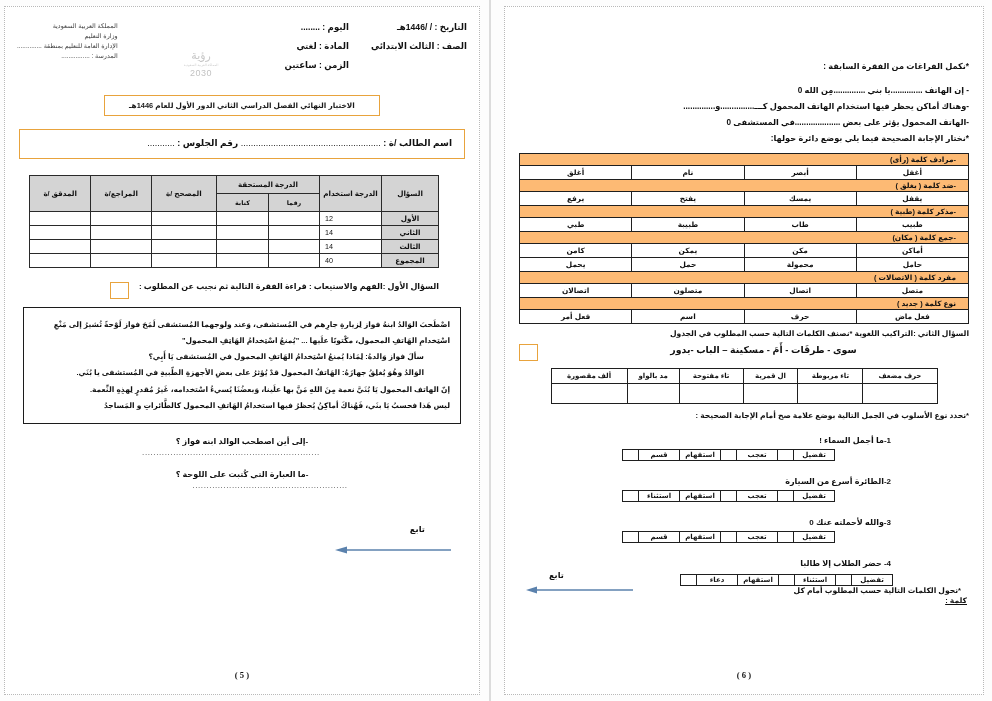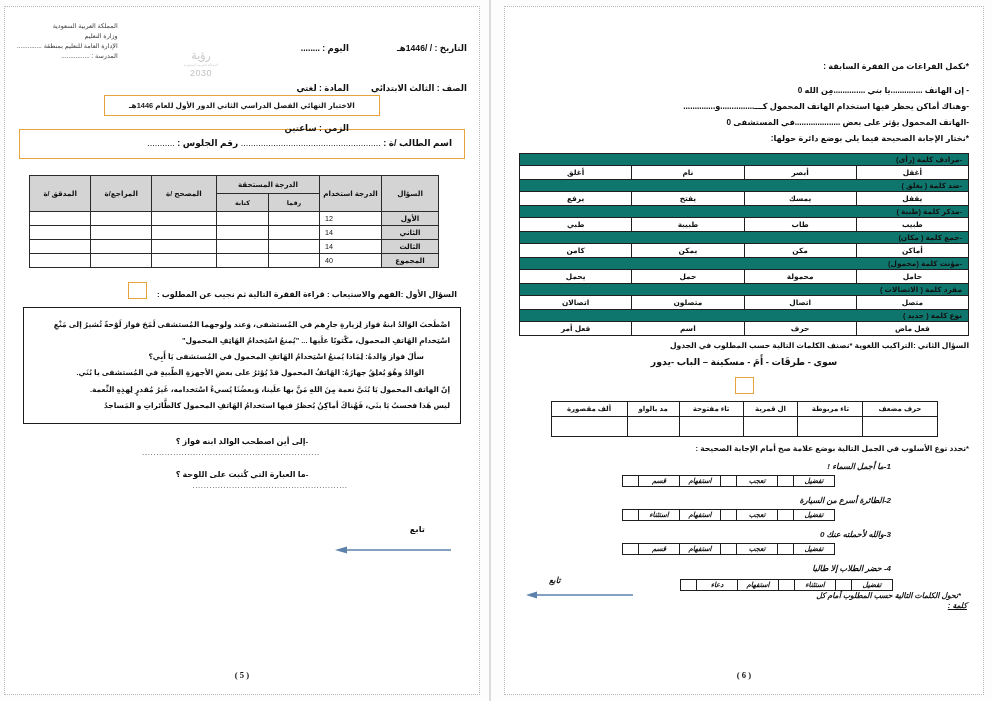--- a/index.html
+++ b/index.html
@@ -91,21 +91,21 @@
   .fields {
     display: grid;
     grid-template-columns: auto auto;
     column-gap: 22px;
     row-gap: 9px;
     font-size: 8.6px;
     font-weight: bold;
     padding-top: 5px;
     direction: rtl;
   }
-  .fields .cell { white-space: nowrap; margin-top: 21px; }
+  .fields .cell { white-space: nowrap; }
 
   
   .title-banner {
     margin: 6px auto 0 auto;
     width: 262px;
     border: 1.4px solid #e8a33d;
     padding: 5px 6px;
     text-align: center;
     font-size: 7.4px;
     font-weight: bold;
@@ -150,24 +150,24 @@
     text-align: left;
     padding-left: 5px;
     width: 54px;
   }
   .sub-th { font-size: 6.4px; font-weight: bold; }
 
   
   .q-line {
     display: flex;
     flex-direction: row;
-    align-items: flex-end;
+    align-items: flex-start;
     justify-content: flex-start;
     gap: 10px;
-    margin: 14px 10px 0 10px;
+    margin: 14px 28px 0 10px;
     direction: rtl;
   }
   .q-title { font-size: 8px; font-weight: bold; }
   .mark-box {
     width: 17px;
     height: 15px;
     border: 1.3px solid #e8a33d;
     flex: 0 0 auto;
   }
   .passage {
@@ -241,40 +241,39 @@
     direction: rtl;
     font-size: 7.4px;
   }
   table.vocab td {
     border: 1px solid #1f1f1f;
     text-align: center;
     height: 11px;
     font-weight: bold;
   }
   table.vocab td.label {
-    background: #0f766e;
-    text-align: right;
-    padding: 0 6px 0 4px;
+    background: #fdba74;
+    text-align: right;
+    padding: 0 12px 0 4px;
     width: 118px;
   }
   table.vocab td.opt { width: 62px; }
   .vrow-label td { height: 12px; }
 
   .q2-head {
     margin-top: 5px;
     direction: rtl;
     text-align: right;
     font-size: 7.6px;
     font-weight: bold;
   }
   .words-row {
     display: flex;
-    flex-direction: column;
-    align-items: center;
-    gap: 10px;
+    flex-direction: row;
+    gap: 20px;
     margin-top: 6px;
     direction: rtl;
   }
   .words {
     flex: 1;
     text-align: center;
     font-size: 9.4px;
     font-weight: bold;
     letter-spacing: .6px;
   }
@@ -294,21 +293,21 @@
   table.classify td { height: 17px; }
 
   .style-head {
     margin-top: 7px;
     direction: rtl;
     text-align: right;
     font-size: 7.6px;
     font-weight: bold;
     padding-left: 22px;
   }
-  .style-item { margin-top: 9px; direction: rtl; font-style: italic; }
+  .style-item { margin-top: 16px; direction: rtl; }
   .style-q {
     text-align: right;
     font-size: 8px;
     font-weight: bold;
     padding-right: 78px;
   }
   .opts {
     display: flex;
     flex-direction: row;
     justify-content: center;
@@ -531,23 +530,20 @@
         <tr class="vrow-label">
           <td class="label" colspan="4">-جمع كلمة   ( مكان)</td>
         </tr>
         <tr>
           <td class="opt">أماكن</td>
           <td class="opt">مكن</td>
           <td class="opt">يمكن</td>
           <td class="opt">كامن</td>
         </tr>
 
-        <tr class="vrow-label">
-          <td class="label" colspan="4">-مؤنث كلمة  (محمول)</td>
-        </tr>
         <tr>
           <td class="opt">حامل</td>
           <td class="opt">محمولة</td>
           <td class="opt">حمل</td>
           <td class="opt">يحمل</td>
         </tr>
 
         <tr class="vrow-label">
           <td class="label" colspan="4">مفرد كلمة  ( الاتصالات )</td>
         </tr>

